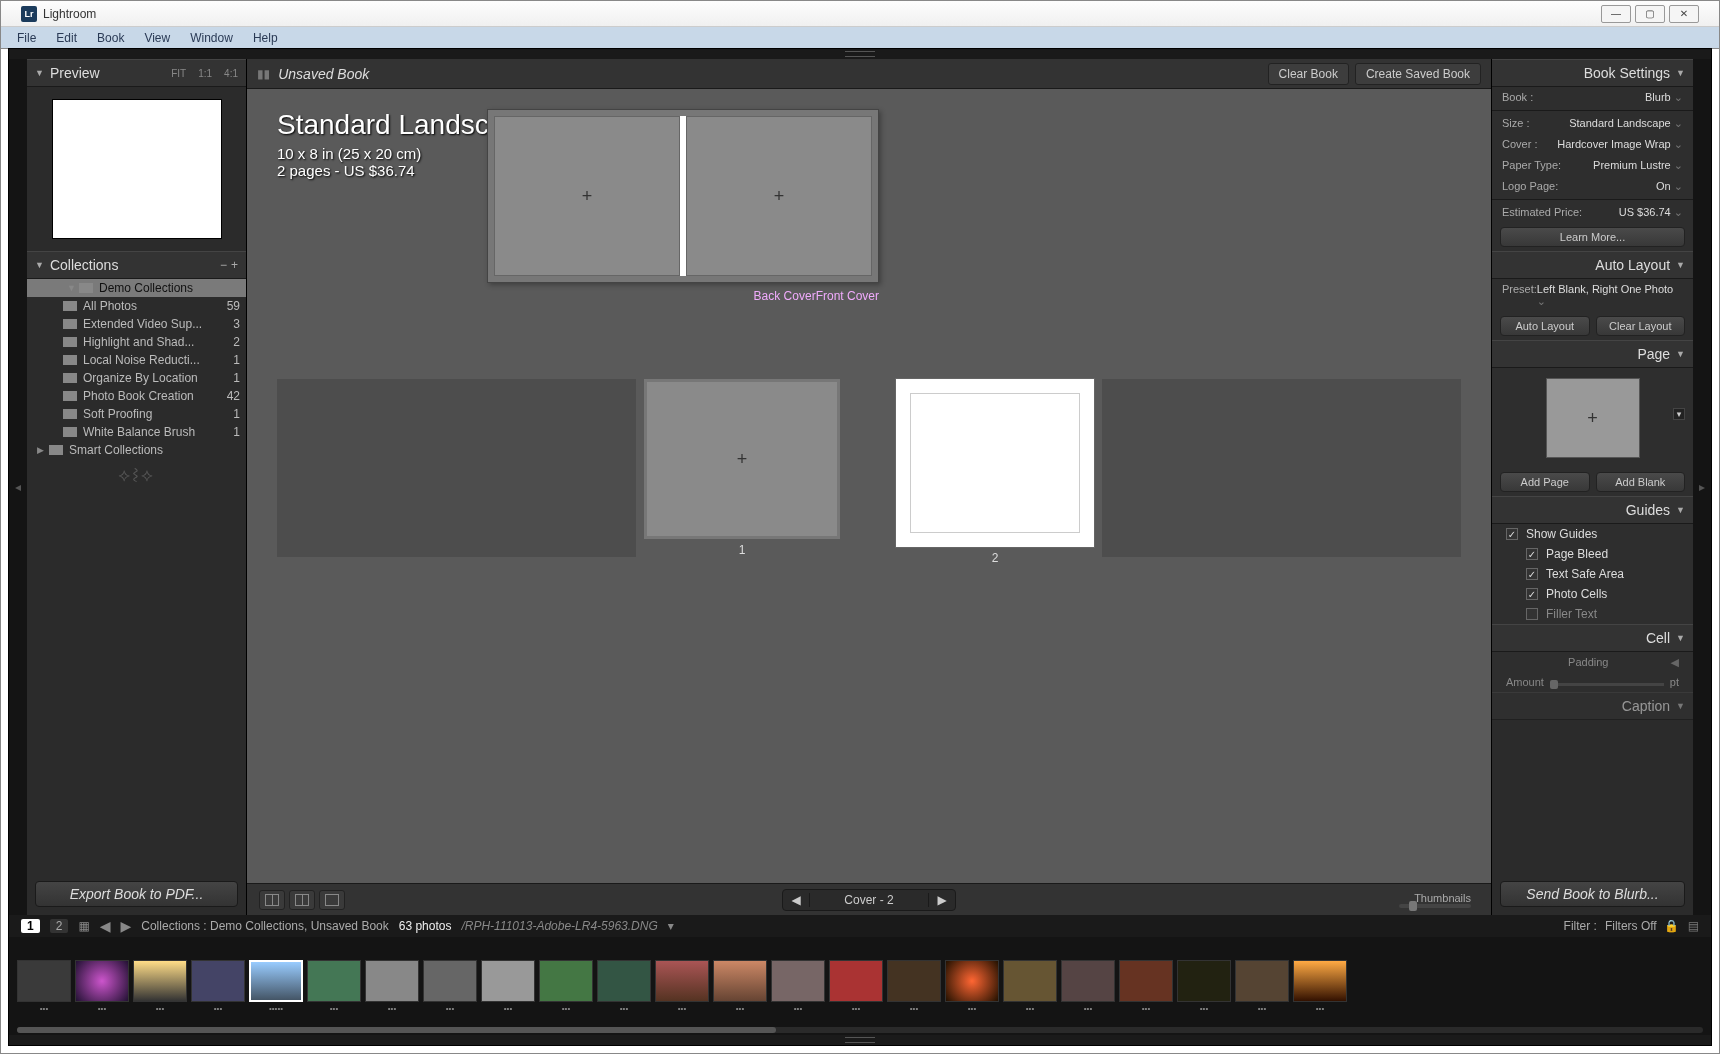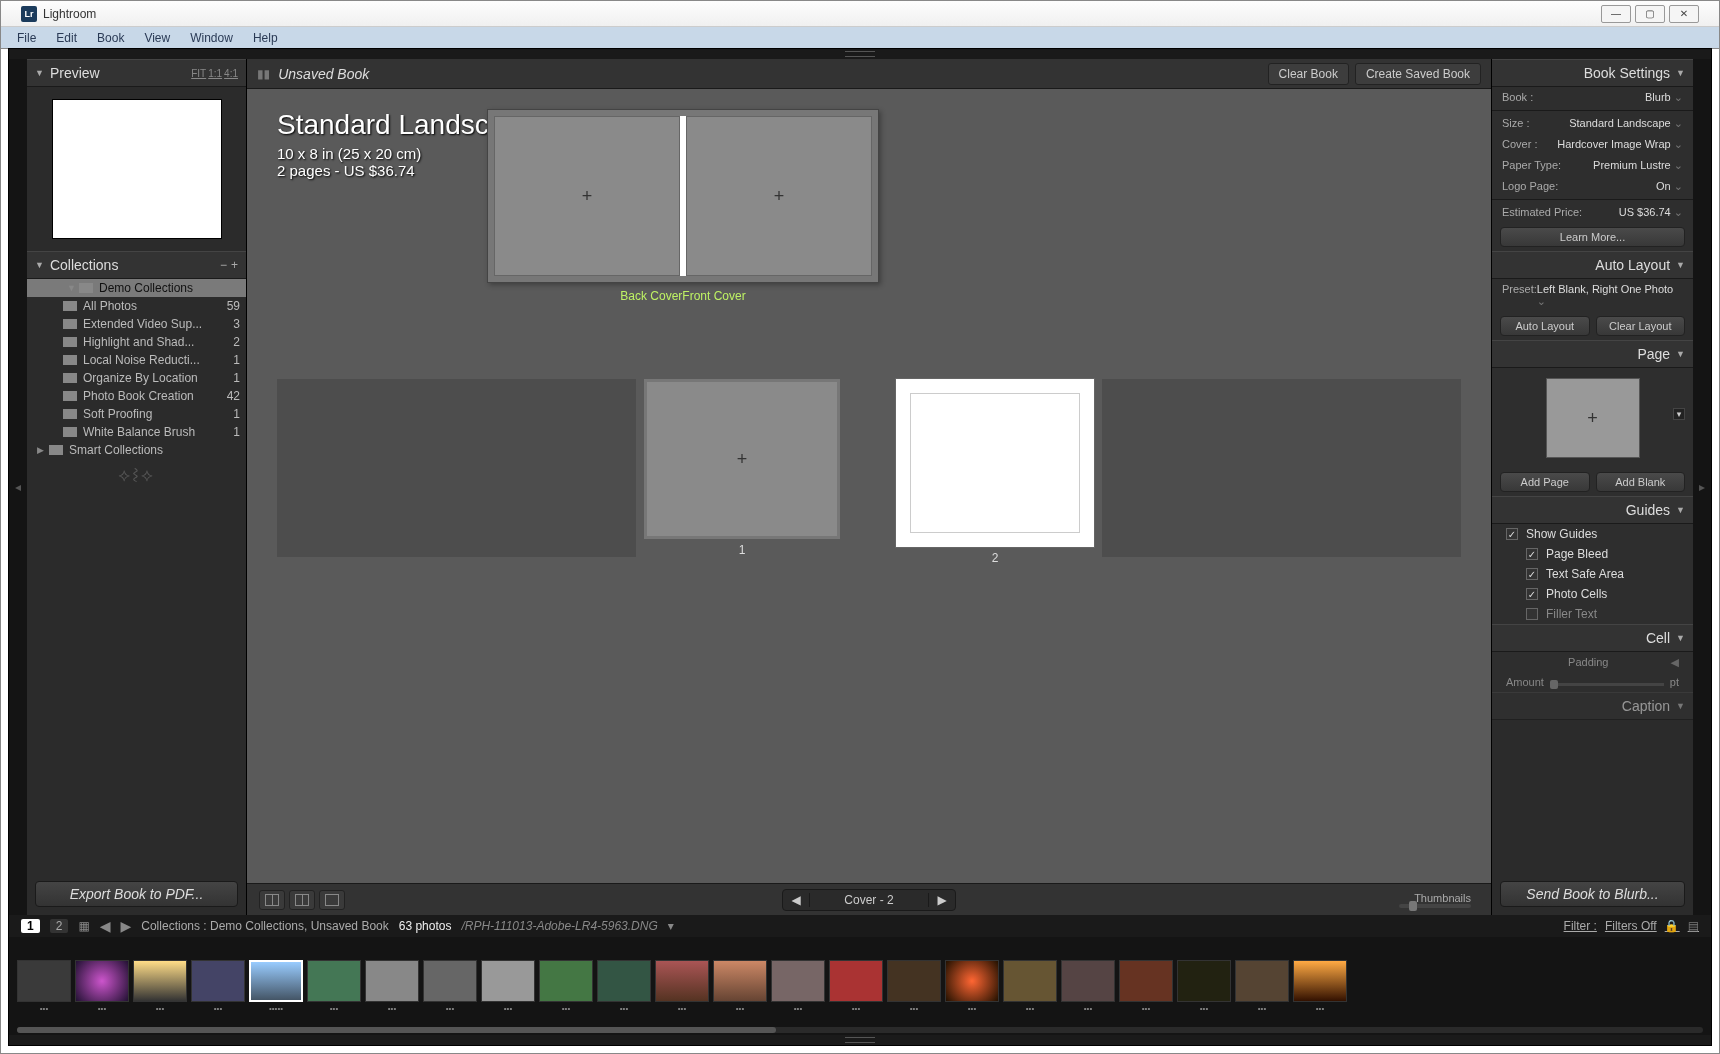--- a/index.html
+++ b/index.html
@@ -21,21 +21,21 @@
   
   .side-toggle { width:18px; background:#141414; display:flex; align-items:center; justify-content:center; color:#555; cursor:pointer; }
 
   
   .left-col { width:220px; background:#2b2b2b; display:flex; flex-direction:column; border-right:1px solid #000; }
   .right-col { width:202px; background:#2b2b2b; display:flex; flex-direction:column; border-left:1px solid #000; overflow:hidden; }
   .center-col { flex:1; background:#3a3a3a; display:flex; flex-direction:column; }
 
   .panel-header { height:28px; background:#333; border-top:1px solid #444; border-bottom:1px solid #1a1a1a; display:flex; align-items:center; padding:0 8px; color:#ddd; font-size:14px; }
   .panel-header .tri { margin-right:6px; color:#aaa; font-size:9px; }
-  .panel-header .right-opts { margin-left:auto; font-size:10px; color:#888; display:flex; gap:2px;text-decoration:underline; }
+  .panel-header .right-opts { margin-left:auto; font-size:10px; color:#888; display:flex; gap:12px; }
   .panel-header.right-align { justify-content:flex-end; }
   .panel-header.right-align .tri { margin-left:6px; margin-right:0; }
 
   
   .preview-body { padding:12px; display:flex; justify-content:center; background:#2b2b2b; }
   .preview-thumb { width:170px; height:140px; background:#fff; border:1px solid #000; }
 
   
   .coll-header .plusminus { margin-left:auto; display:flex; gap:4px; color:#aaa; font-size:12px; }
   .coll-body { background:#2b2b2b; font-size:12px; }
@@ -55,21 +55,21 @@
 
   .book-canvas { flex:1; background:#5a5a5a; position:relative; overflow:auto; padding:20px 30px; }
   .book-heading { color:#fff; text-shadow:1px 1px 2px #000; font-family: "Myriad Pro","Segoe UI",sans-serif; }
   .book-heading h1 { font-size:28px; font-weight:400; margin-bottom:4px; }
   .book-heading p { font-size:15px; }
 
   .covers { position:absolute; left:240px; top:20px; display:flex; flex-direction:column; align-items:center; }
   .cover-wrap { border:1px solid #444; background:#777; padding:6px; display:flex; box-shadow:2px 2px 5px rgba(0,0,0,.3); }
   .cover-page { width:186px; height:160px; background:#8a8a8a; border:1px solid #666; display:flex; align-items:center; justify-content:center; font-size:20px; color:#333; margin:0; }
   .spine { width:6px; background:#fff; }
-  .cover-labels { display:flex; width:100%; justify-content:center; color:#bef264; font-size:12px; padding-top:6px; }
+  .cover-labels { display:flex; width:100%; justify-content:flex-end; color:#f0abfc; font-size:12px; padding-top:6px; }
 
   .pages-row { position:absolute; top:290px; left:30px; right:30px; display:flex; gap:8px; }
   .spread-blank { flex:1; height:178px; background:#4d4d4d; }
   .page-block { display:flex; flex-direction:column; align-items:center; gap:4px; }
   .page-g { width:196px; height:160px; background:#8a8a8a; border:3px solid #777; display:flex; align-items:center; justify-content:center; font-size:20px; color:#333; }
   .page-w { width:198px; height:168px; background:#fff; border:4px solid #fff; box-shadow:0 0 0 1px #666; display:flex; align-items:center; justify-content:center; position:relative; }
   .page-w::after { content:""; position:absolute; inset:10px; border:1px solid #ccc; }
   .pg-label { color:#ddd; font-size:12px; }
 
   .center-bot { height:32px; background:#333; display:flex; align-items:center; padding:0 12px; border-top:1px solid #1a1a1a; position:relative; }
@@ -113,21 +113,21 @@
   .cell-slider { padding:4px 14px; color:#888; font-size:11px; }
   .cell-slider .track { height:3px; background:#444; margin-top:4px; position:relative; }
   .cell-slider .k { position:absolute; left:0; top:-3px; width:8px; height:9px; background:#666; border-radius:2px; }
 
   .plus { font-size:18px; font-weight:200; color:#333; }
 
   .vt-icon { width:14px; height:12px; border:1px solid #888; }
   .vt-icon.spread { display:flex; }
   .vt-icon.spread::before, .vt-icon.spread::after { content:""; flex:1; border-right:1px solid #888; }
   .vt-icon.spread::after { border:none; }
-  .filter-area { margin-left:auto; display:flex; gap:8px; align-items:center;text-decoration:underline; }
+  .filter-area { margin-left:auto; display:flex; gap:8px; align-items:center; }
   .arrow-icon { color:#888; cursor:pointer; font-size:14px; }
 </style>
 </head>
 <body>
 
 <div class="title-bar">
   <div class="title-left">
     <div class="lr-logo">Lr</div>
     <span>Lightroom</span>
   </div>

